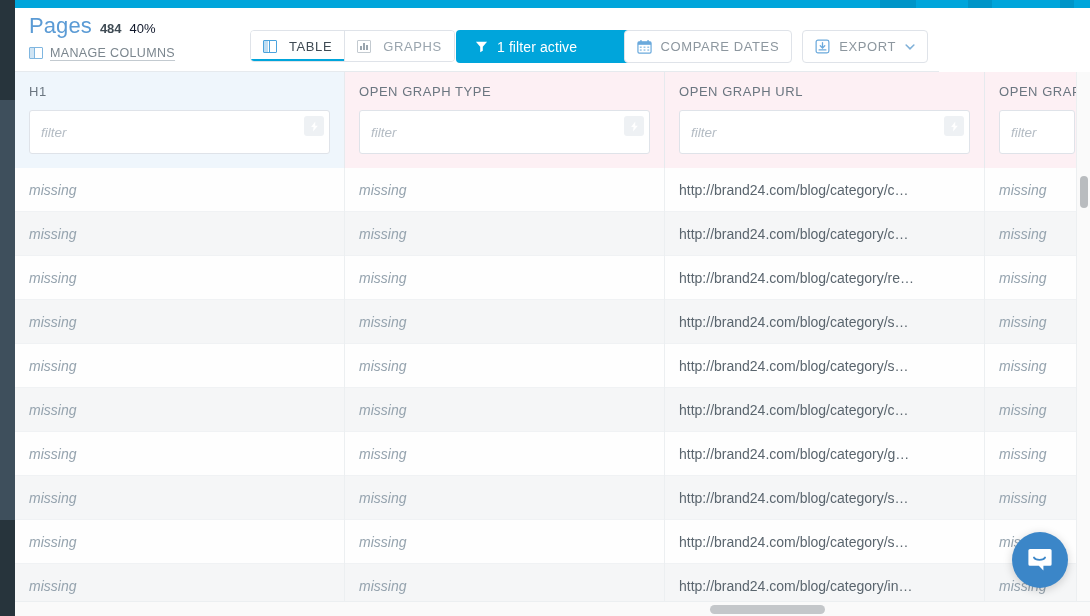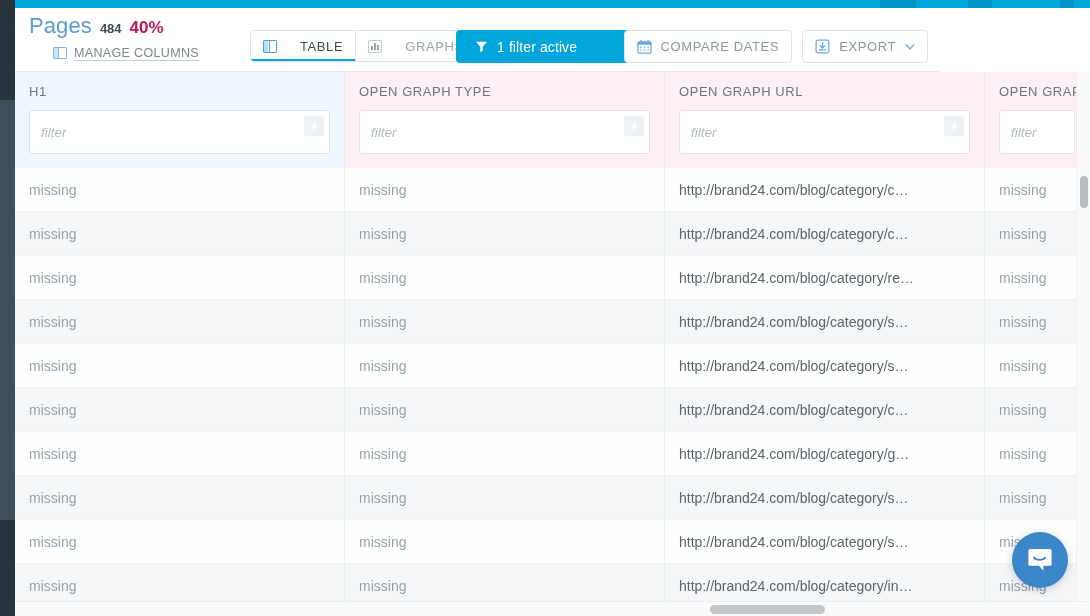--- a/index.html
+++ b/index.html
@@ -75,32 +75,31 @@
     color: #5b9bd5;
     font-weight: 400;
     letter-spacing: 0.1px;
   }
   .title-count {
     font-size: 13px;
     color: #3f4b54;
     font-weight: 700;
   }
   .title-pct {
-    font-size: 17px;
-    color: #be185d;
-    font-weight: 700;
+    font-size: 13px;
+    color: #0f172a;
+    font-weight: 400;
   }
 
   .manage-row {
     display: flex;
     align-items: center;
     gap: 7px;
     margin-top: 9px;
     cursor: pointer;
-    margin-left: 24px;
   }
   .manage-label {
     font-size: 12.5px;
     color: #7b868e;
     letter-spacing: 0.35px;
     text-decoration: underline;
     text-underline-offset: 3px;
     text-decoration-color: #c3cad0;
   }
 
@@ -136,21 +135,21 @@
     display: flex;
     height: 32px;
     border: 1px solid #dfe3e9;
     border-radius: 4px;
     background: #ffffff;
     overflow: hidden;
   }
   .view-btn {
     display: flex;
     align-items: center;
-    gap: 23px;
+    gap: 12px;
     padding: 0 12px;
     height: 30px;
     background: #ffffff;
     cursor: pointer;
     position: relative;
     border: none;
     font-family: inherit;
   }
   .view-btn + .view-btn { border-left: 1px solid #dfe3e9; }
   .view-btn .vlabel {
@@ -359,20 +358,21 @@
     height: 44px;
     display: flex;
     align-items: center;
     padding: 0 14px;
     border-right: 1px solid #eceff1;
     flex: 0 0 auto;
     overflow: hidden;
   }
   .missing {
     font-size: 14px;
+    font-style: italic;
     color: #95a3ae;
     white-space: nowrap;
     text-align: right;
   }
   .urltext {
     font-size: 14px;
     color: #5a656e;
     white-space: nowrap;
     overflow: hidden;
     text-overflow: ellipsis;

